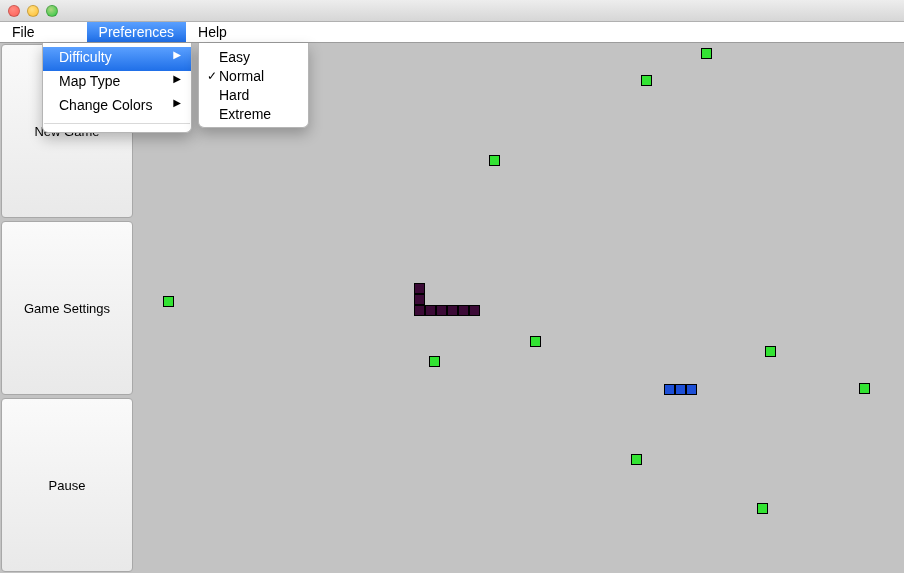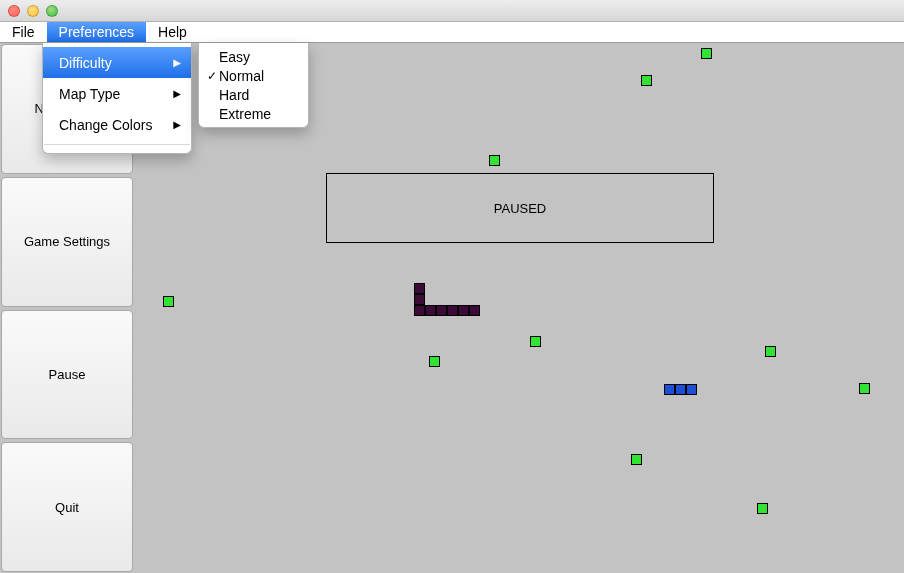--- a/index.html
+++ b/index.html
@@ -41,43 +41,43 @@
     padding: 0 12px;
     display: flex;
     align-items: center;
     font-size: 14px;
     color: #000;
     cursor: default;
   }
   .menu-item.highlight {
     background: linear-gradient(to bottom, #5aa0ff, #1f6fe8);
     color: #fff;
+    margin-left: 40px;
   }
 
   
   .dropdown {
     position: absolute;
     top: 43px;
     left: 42px;
     width: 150px;
     background: #ffffff;
     border: 1px solid #b5b5b5;
     border-top: none;
     box-shadow: 0 6px 14px rgba(0,0,0,0.25);
     border-radius: 0 0 6px 6px;
     padding: 4px 0;
     z-index: 40;
     font-size: 14px;
   }
   .dropdown .drow {
     display: flex;
-    align-items: center;
     justify-content: space-between;
     padding: 2px 10px 2px 16px;
-    height: 31px;
+    height: 24px;
   }
   .dropdown .drow.hl {
     background: linear-gradient(to bottom, #5aa0ff, #1f6fe8);
     color: #fff;
   }
   .dropdown .sep {
     height: 1px;
     background: #d9d9d9;
     margin: 4px 1px;
   }
@@ -224,27 +224,23 @@
     <span class="check-slot"></span>
     <span>Extreme</span>
   </div>
 </div>
 
 <div class="main">
   <div class="sidebar">
     <div class="side-btn">New Game</div>
     <div class="side-btn">Game Settings</div>
     <div class="side-btn">Pause</div>
-    <div class="side-btn">Quit</div>
   </div>
 
   <div class="canvas" id="canvas">
-    <div class="paused-box">
-      <span>PAUSED</span>
-    </div>
 
   <div class="tile green" style="left: 567px; top: 5px;"></div>
       <div class="tile green" style="left: 507px; top: 32px;"></div>
       <div class="tile green" style="left: 355px; top: 112px;"></div>
       <div class="tile green" style="left: 29px; top: 253px;"></div>
       <div class="tile green" style="left: 396px; top: 293px;"></div>
       <div class="tile green" style="left: 295px; top: 313px;"></div>
       <div class="tile green" style="left: 631px; top: 303px;"></div>
       <div class="tile green" style="left: 497px; top: 411px;"></div>
       <div class="tile green" style="left: 725px; top: 340px;"></div>

